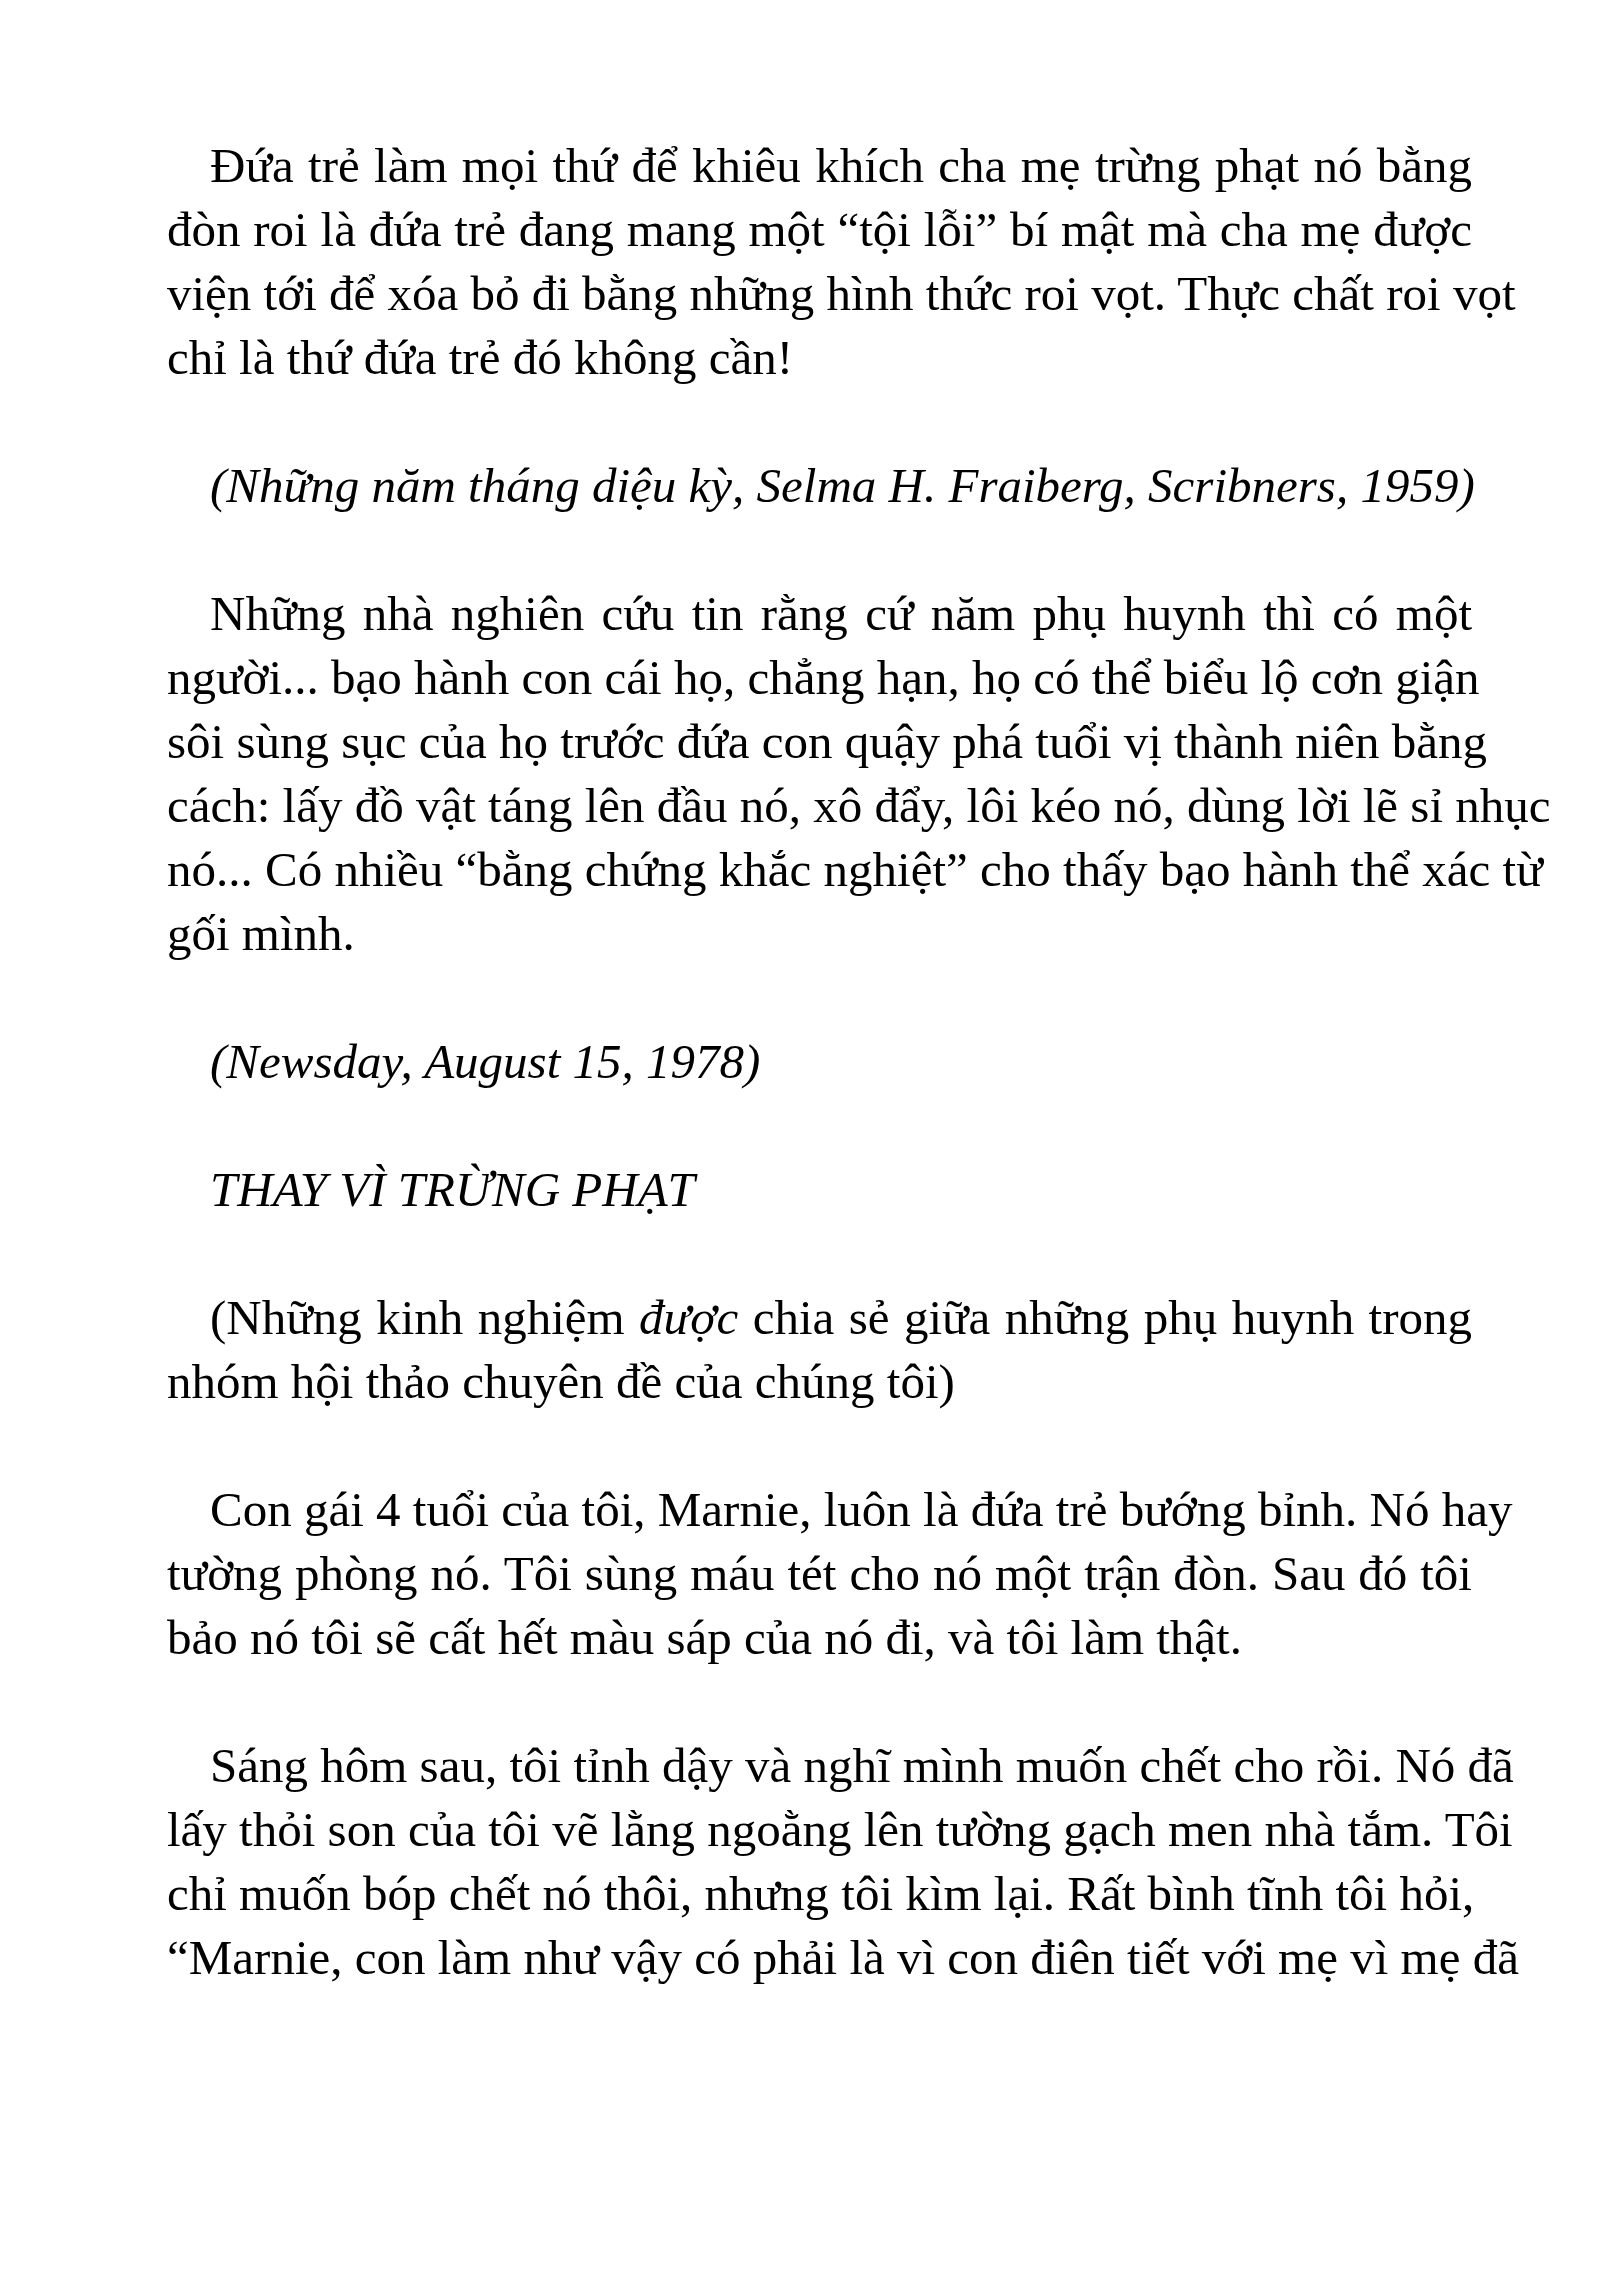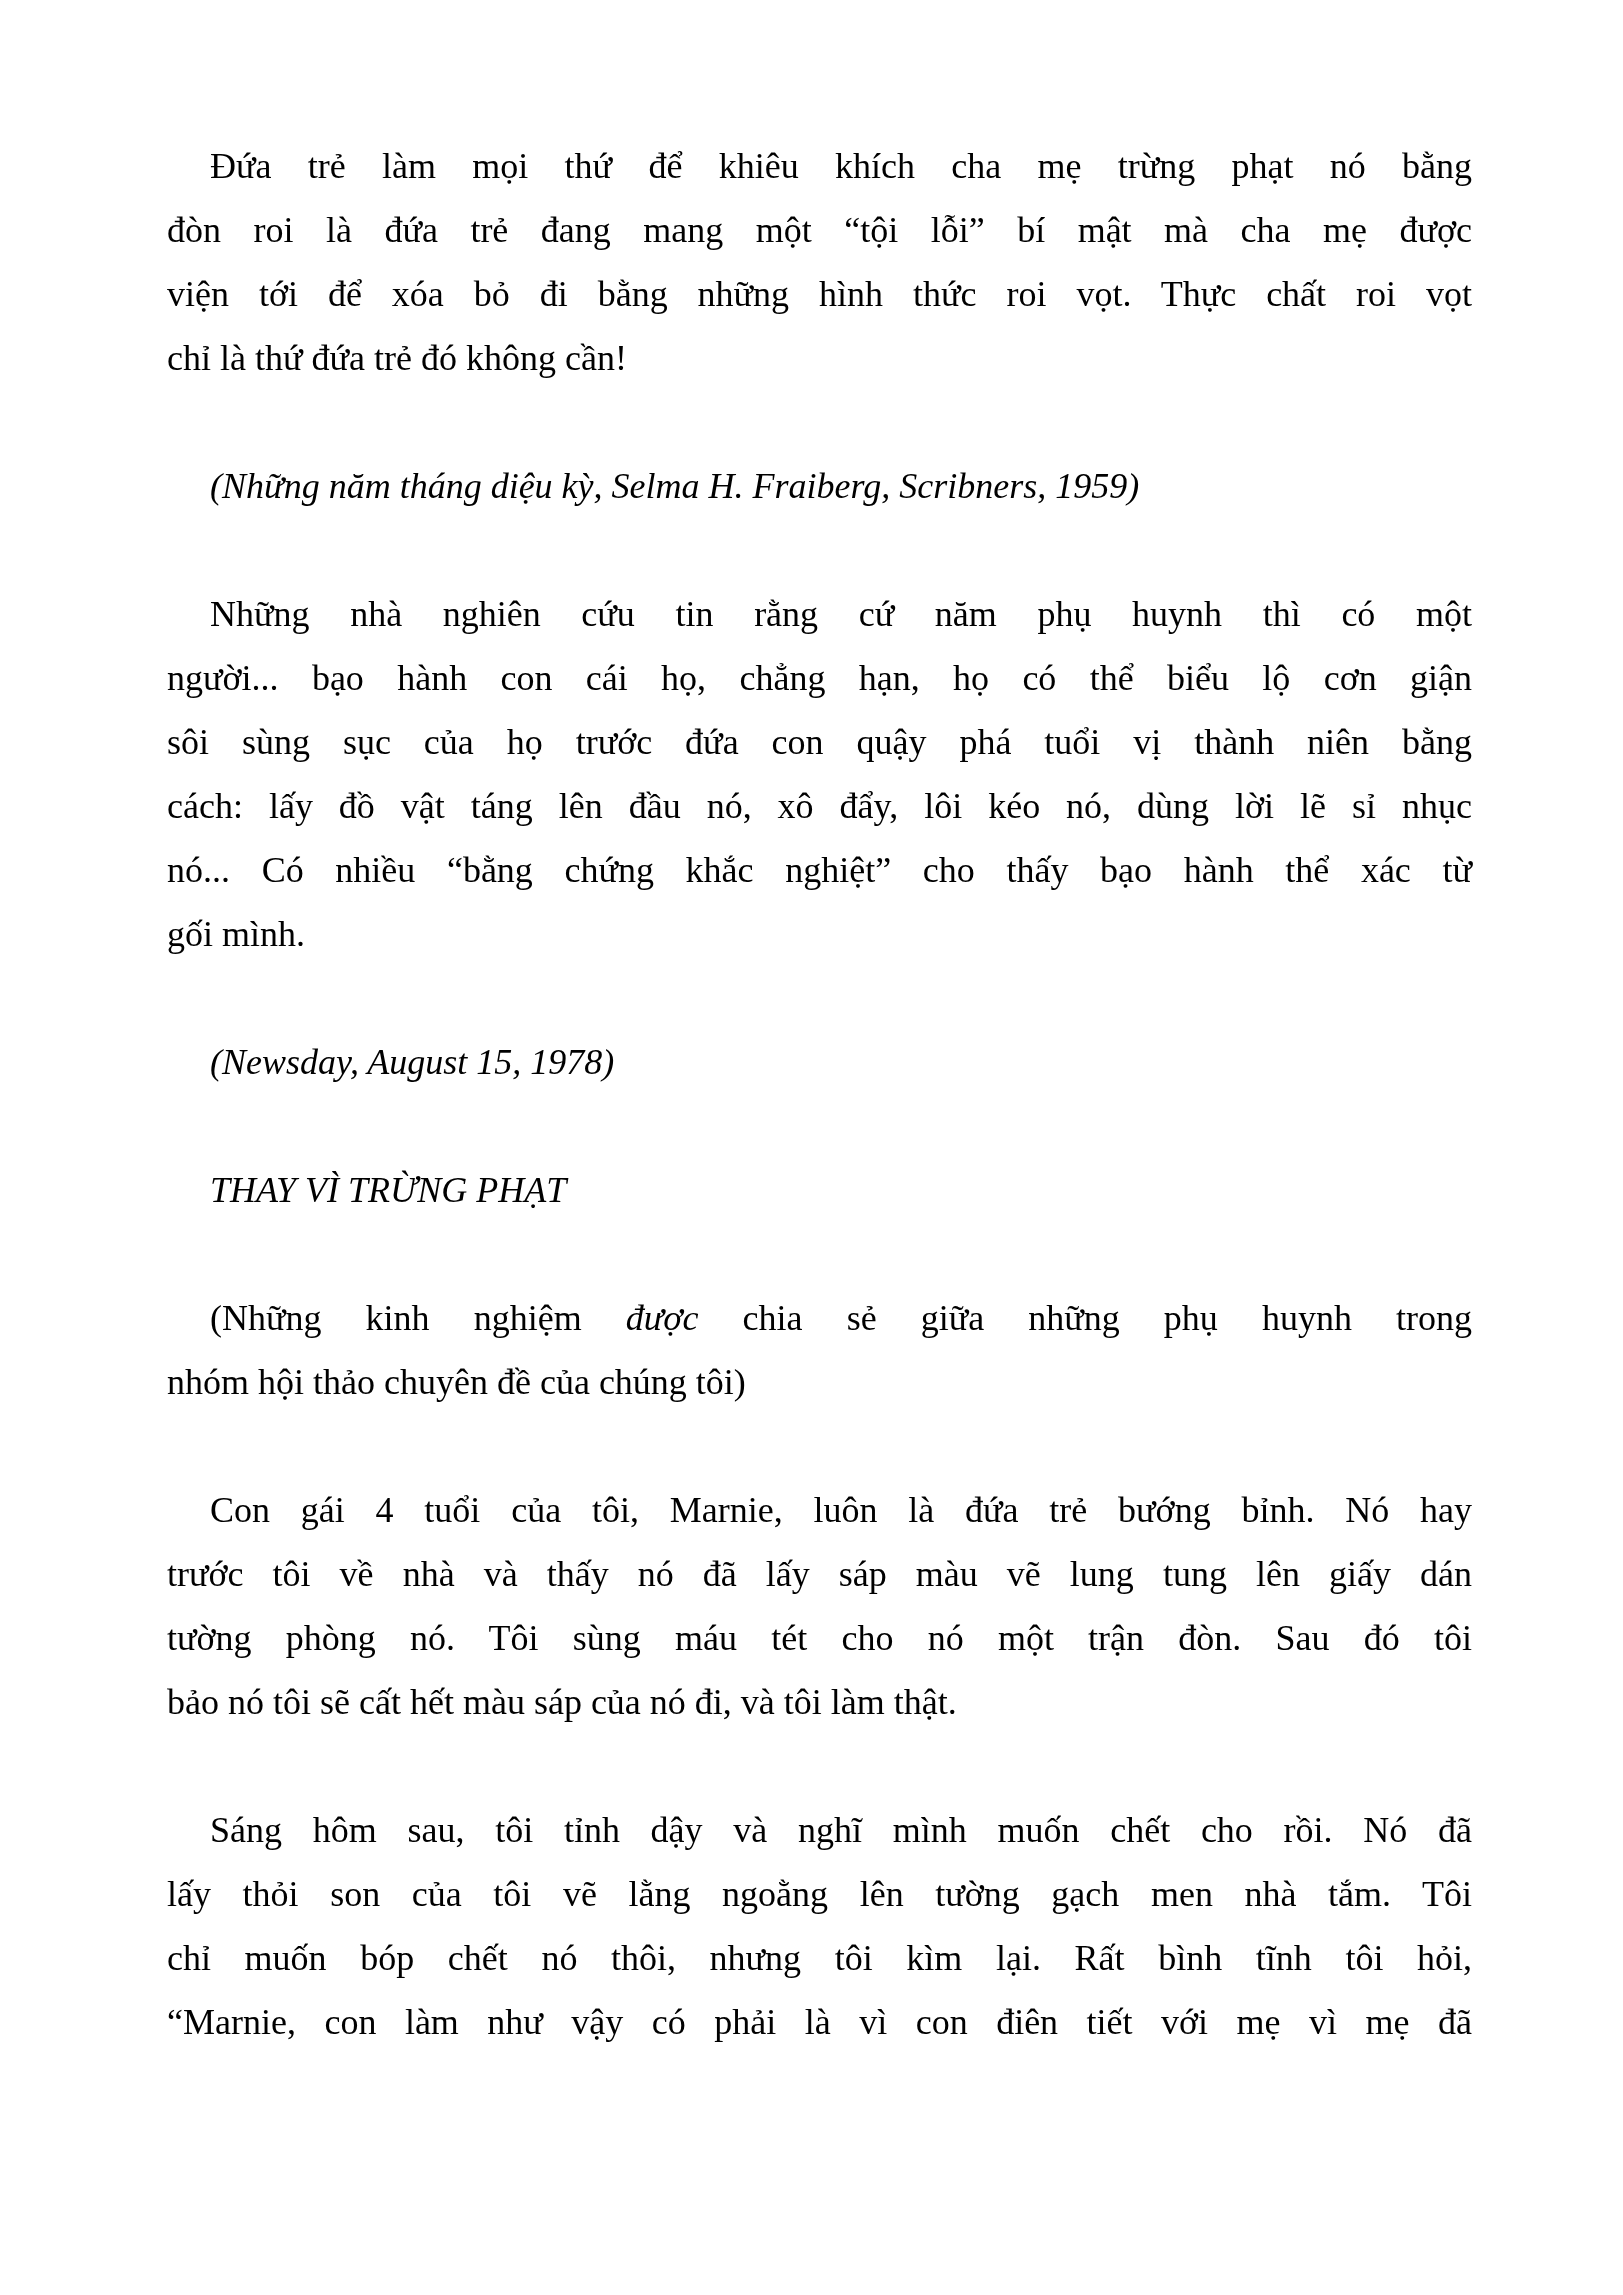--- a/index.html
+++ b/index.html
@@ -18,21 +18,21 @@
     .page {
       position: absolute;
       left: 167px;
       top: 134px;
       width: 1305px;
     }
     .line {
       display: block;
       height: 64px;
       line-height: 64px;
-      font-size: 36px;
+      font-size: 49px;
       white-space: nowrap;
       text-align: justify;
       text-align-last: justify;
       letter-spacing: 0px;
       transform-origin: left center;
     }
     .line.last {
       text-align-last: left;
     }
     .line.indent {
@@ -101,21 +101,20 @@
 
   <div class="para">
     <span class="line indent"><span>(Những kinh nghiệm </span><em class="inline-italic">được</em><span> chia sẻ giữa những phụ huynh trong</span></span>
     <span class="line last">nhóm hội thảo chuyên đề của chúng tôi)</span>
   </div>
 
   <div class="gap"></div>
 
   <div class="para">
     <span class="line indent">Con gái 4 tuổi của tôi, Marnie, luôn là đứa trẻ bướng bỉnh. Nó hay</span>
-    <span class="line">trước tôi về nhà và thấy nó đã lấy sáp màu vẽ lung tung lên giấy dán</span>
     <span class="line">tường phòng nó. Tôi sùng máu tét cho nó một trận đòn. Sau đó tôi</span>
     <span class="line last">bảo nó tôi sẽ cất hết màu sáp của nó đi, và tôi làm thật.</span>
   </div>
 
   <div class="gap"></div>
 
   <div class="para">
     <span class="line indent">Sáng hôm sau, tôi tỉnh dậy và nghĩ mình muốn chết cho rồi. Nó đã</span>
     <span class="line">lấy thỏi son của tôi vẽ lằng ngoằng lên tường gạch men nhà tắm. Tôi</span>
     <span class="line">chỉ muốn bóp chết nó thôi, nhưng tôi kìm lại. Rất bình tĩnh tôi hỏi,</span>

